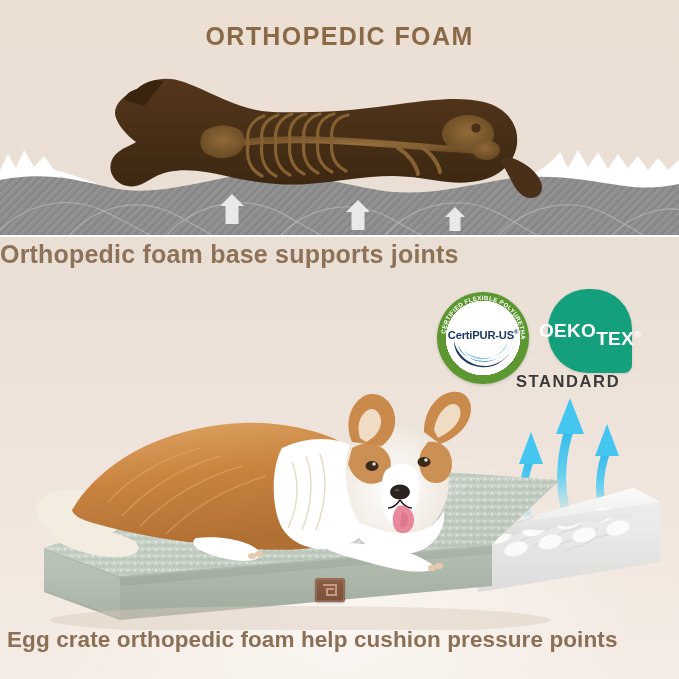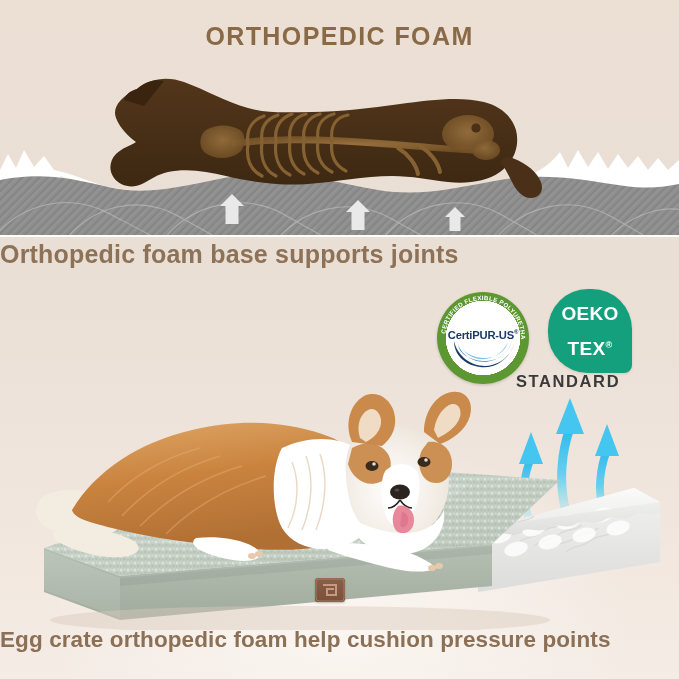--- a/index.html
+++ b/index.html
@@ -25,21 +25,21 @@
   
   .illus{position:absolute;left:0;top:72px;width:679px;height:165px;overflow:hidden;}
   .illus svg{display:block;width:679px;height:165px;}
 
   
   .cap{
     position:absolute;left:0;right:0;text-align:left;
     color:#8d7258;font-weight:700;
   }
   .cap-mid{top:240px;font-size:25px;letter-spacing:.2px;}
-  .cap-bot{top:627px;font-size:22.5px;letter-spacing:.1px;color:#8b7056;}
+  .cap-bot{top:627px;font-size:22.5px;letter-spacing:.1px;color:#8b7056;padding-left:7px;}
 
   
   .badge-certipur{
     position:absolute;left:437px;top:292px;width:92px;height:92px;border-radius:50%;
     background:
       radial-gradient(circle at 50% 50%, #ffffff 0 57%, #5d9732 57.5% 100%);
     box-shadow:0 1px 3px rgba(0,0,0,.18);
   }
   .badge-certipur .ring-text{position:absolute;inset:0;}
   .badge-certipur .ring-text svg{width:92px;height:92px;display:block;}
@@ -51,21 +51,21 @@
     font-size:11.2px;font-weight:700;color:#1b3a63;letter-spacing:-.2px;
     white-space:nowrap;
   }
   .cp-name sup{font-size:6px;vertical-align:super;}
 
   .badge-oeko{position:absolute;left:548px;top:289px;width:84px;height:84px;}
   .oeko-shape{
     width:84px;height:84px;background:#14a07c;
     border-radius:40px 40px 8px 40px;
     box-shadow:0 1px 3px rgba(0,0,0,.12);
-    display:flex;flex-direction:column;align-items:center;justify-content:center;
+    display:flex;flex-direction:row;align-items:center;justify-content:center;
     color:#fff;line-height:1.02;
   }
   .oeko-l1{font-size:19px;font-weight:700;letter-spacing:.3px;}
   .oeko-l2{font-size:19px;font-weight:700;letter-spacing:.3px;margin-top:16px;}
   .oeko-l2 sup{font-size:9px;vertical-align:super;}
   .oeko-std{
     position:absolute;left:516px;top:372px;width:148px;
     color:#3a3a3a;font-weight:700;line-height:1.15;
   }
   .oeko-std .s1{font-size:16.5px;letter-spacing:1.6px;}

